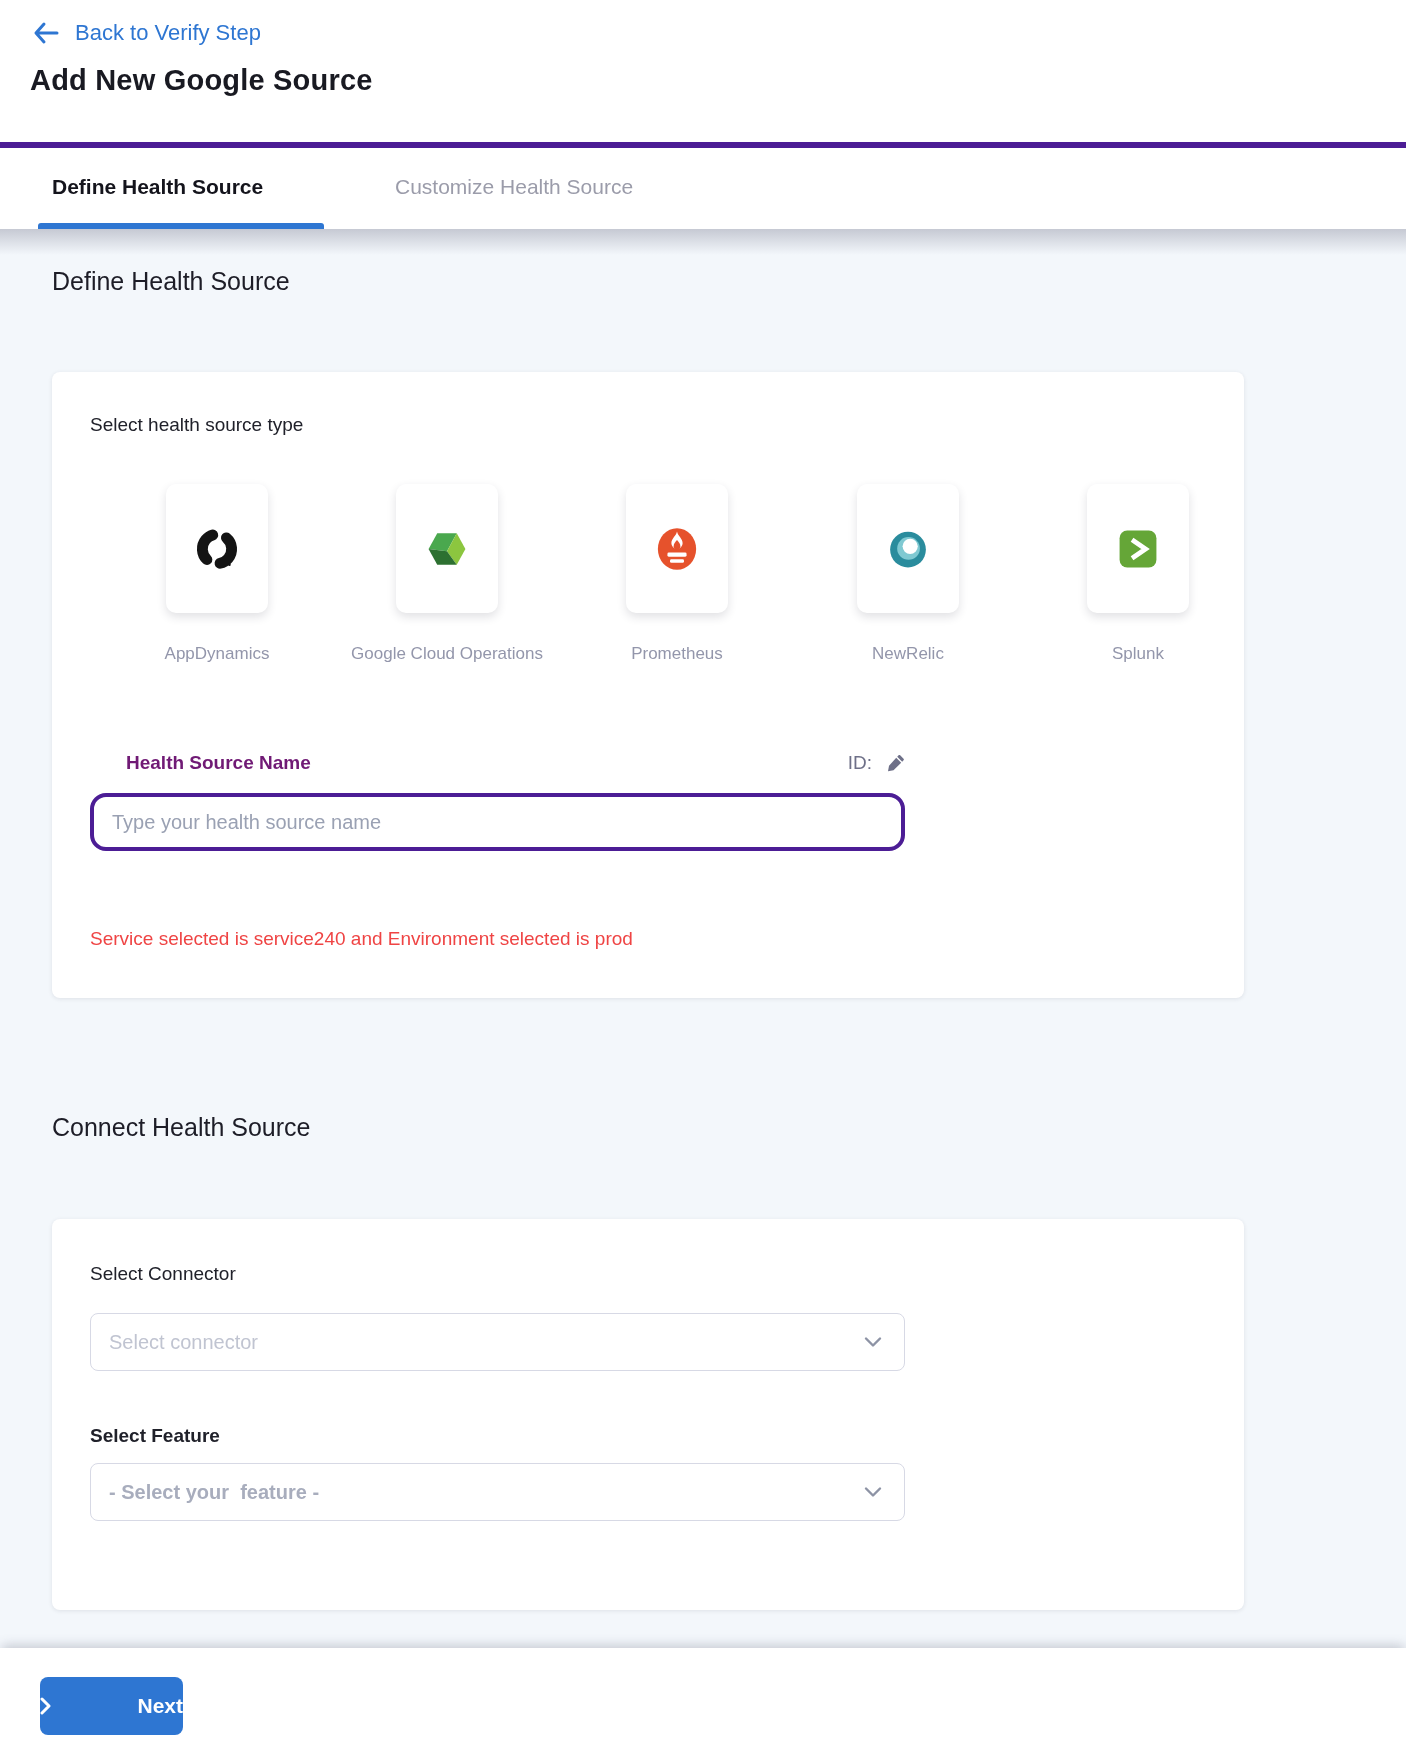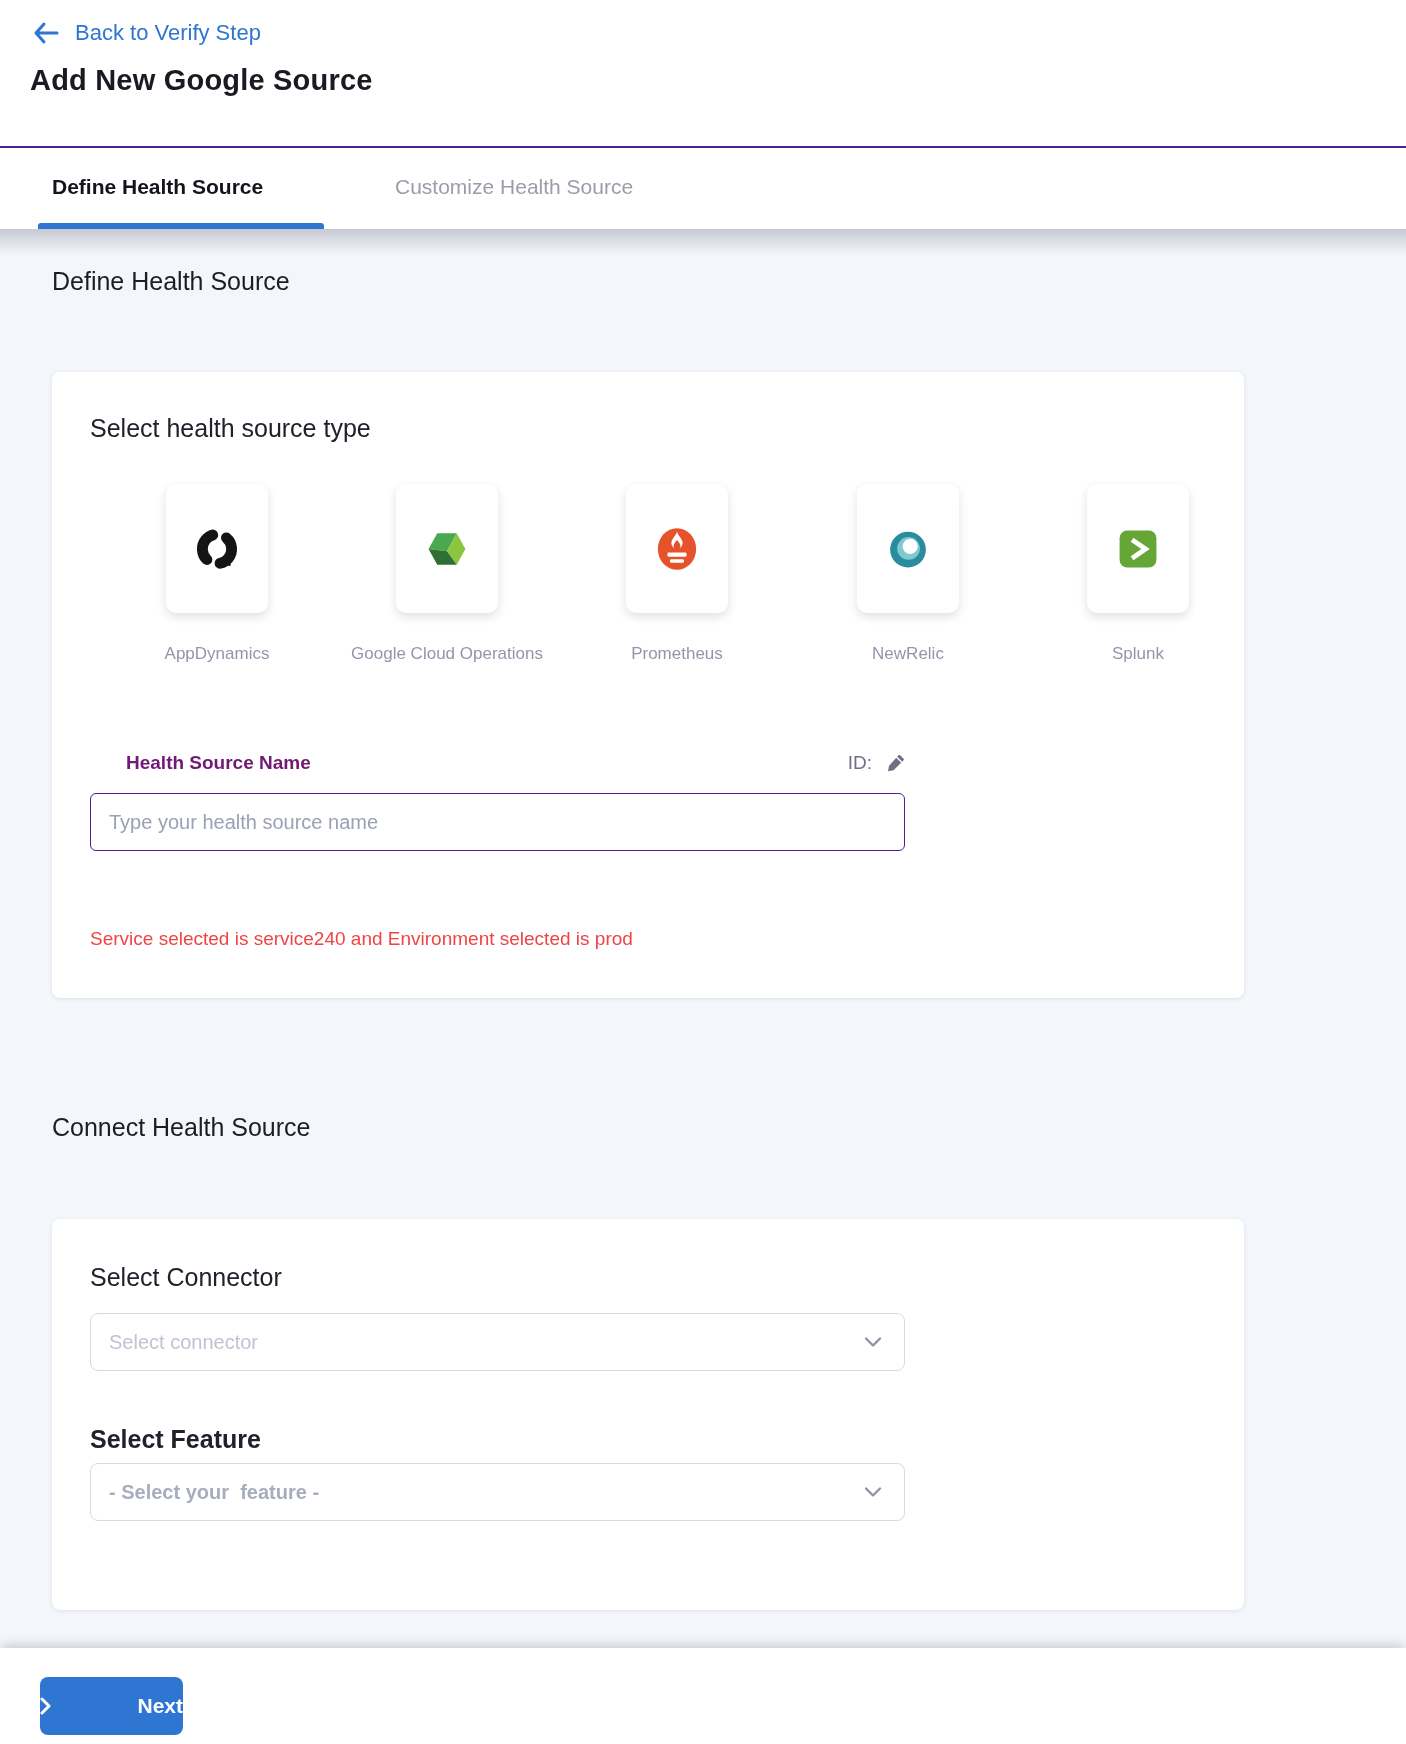--- a/index.html
+++ b/index.html
@@ -1,21 +1,21 @@
 <!DOCTYPE html>
 <html><head>
 <meta charset="utf-8">
 <style>
   * { margin:0; padding:0; box-sizing:border-box; }
   html,body { background:#ffffff; }
   body { font-family:"Liberation Sans","DejaVu Sans",sans-serif; color:#1b1b24; }
   .canvas { position:relative; width:1406px; height:1744px; overflow:hidden; background:#fff; margin:0 auto; }
 
   
-  .header { position:absolute; top:0; left:0; width:1406px; height:148px; background:#fff; border-bottom:2px solid #4c1d95; }
+  .header { position:absolute; top:0; left:0; width:1406px; height:148px; background:#fff; border-bottom:6px solid #4c1d95; }
   .back-link { position:absolute; left:32px; top:20px; display:flex; align-items:center; gap:16px; cursor:pointer; }
   .back-link span { font-size:22px; font-weight:500; color:#2E76D2; }
   .page-title { position:absolute; left:30px; top:64px; font-size:29px; font-weight:700; color:#191a22; letter-spacing:.2px; }
 
   
   .tabbar { position:absolute; top:149px; left:0; width:1406px; height:80px; background:#fff; }
   .tab { position:absolute; top:26px; font-size:21px; cursor:pointer; }
   .tab.active { left:52px; font-weight:700; color:#14141c; }
   .tab.inactive { left:395px; font-weight:400; color:#9b9caa; }
   .tab-underline { position:absolute; left:38px; bottom:0; width:286px; height:6px; background:#2E76D2; border-radius:3px 3px 0 0; }
@@ -26,32 +26,32 @@
     background:linear-gradient(to bottom, rgba(93,95,120,0.30), rgba(93,95,120,0)); pointer-events:none; }
   .section-heading { position:absolute; left:52px; font-size:25px; font-weight:400; color:#1d1d27; }
   .heading-define { top:38px; }
   .heading-connect { top:884px; }
 
   .card { position:absolute; left:52px; width:1192px; background:#fff; border-radius:8px;
     box-shadow:0 1px 4px rgba(40,41,61,0.10); }
   .card1 { top:143px; height:626px; }
   .card2 { top:958px; height:391px;margin-top:32px; }
 
-  .field-caption { position:absolute; left:38px; font-size:25px; font-weight:400; color:#20212a; }
+  .field-caption { position:absolute; left:38px; font-size:19px; font-weight:400; color:#20212a; }
 
   
   .source-card { position:absolute; top:112px; width:102px; height:129px; background:#fff; border-radius:10px;
     box-shadow:0 4px 10px rgba(40,41,61,0.14); display:flex; align-items:center; justify-content:center; cursor:pointer; }
   .source-label { position:absolute; top:272px; width:230px; text-align:center; font-size:17px; color:#9396ab; }
 
   
   .name-label { position:absolute; left:30px; top:380px; font-size:19px; font-weight:700; color:#701a75;margin-left:44px; }
   .id-row { position:absolute; left:760px; top:380px; width:93px; display:flex; align-items:center; justify-content:flex-end; gap:15px; }
   .id-row .id-text { font-size:19px; color:#6e7088; }
-  .text-input { position:absolute; left:38px; top:421px; width:815px; height:58px; border:1px solid #4c1d95; border-radius:6px;
+  .text-input { position:absolute; left:38px; top:421px; width:815px; height:58px; border:4px solid #4c1d95; border-radius:16px;
     font-family:"Liberation Sans","DejaVu Sans",sans-serif; font-size:20px; color:#1b1b24; padding:0 18px; background:#fff; outline:none; }
   .text-input::placeholder { color:#9aa1b3; }
   .note-text { position:absolute; left:38px; top:556px; font-size:19px; color:#ef4444; }
 
   
   .dd-label-1 { top:44px; }
   .dd-label-2 { top:206px;font-weight:bold; }
   .dropdown { position:absolute; left:38px; width:815px; height:58px; background:#fff; border:1px solid #d7d9e5; border-radius:8px;
     display:flex; align-items:center; padding:0 18px; cursor:pointer; }
   .dd-1 { top:94px; }

